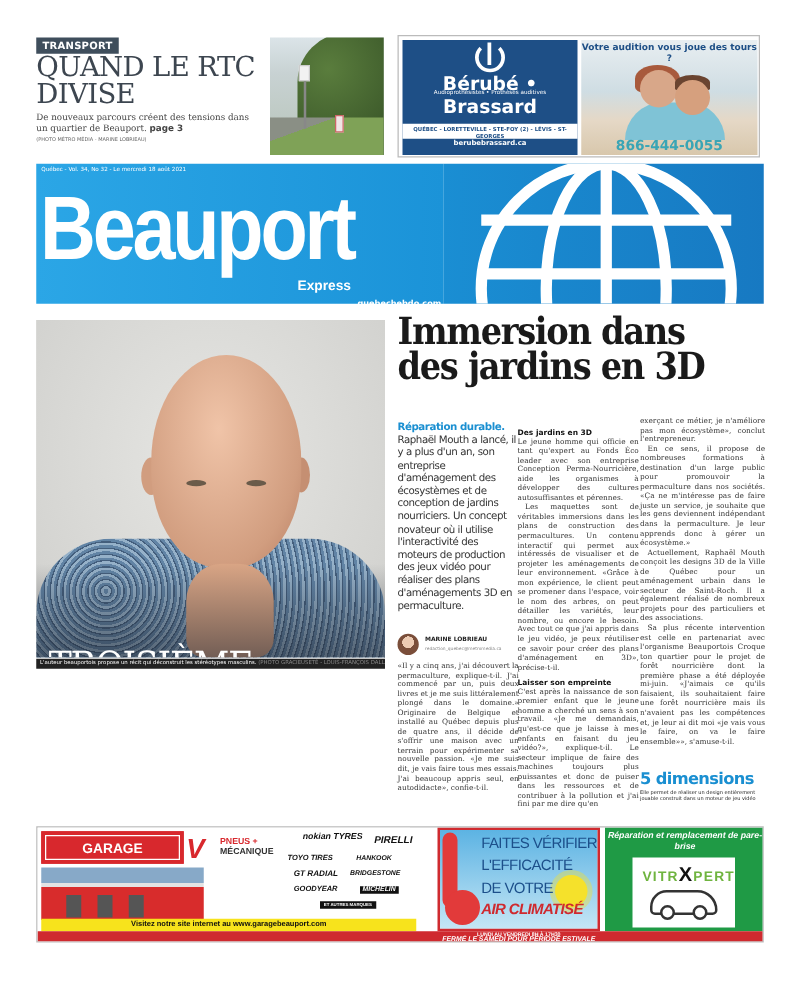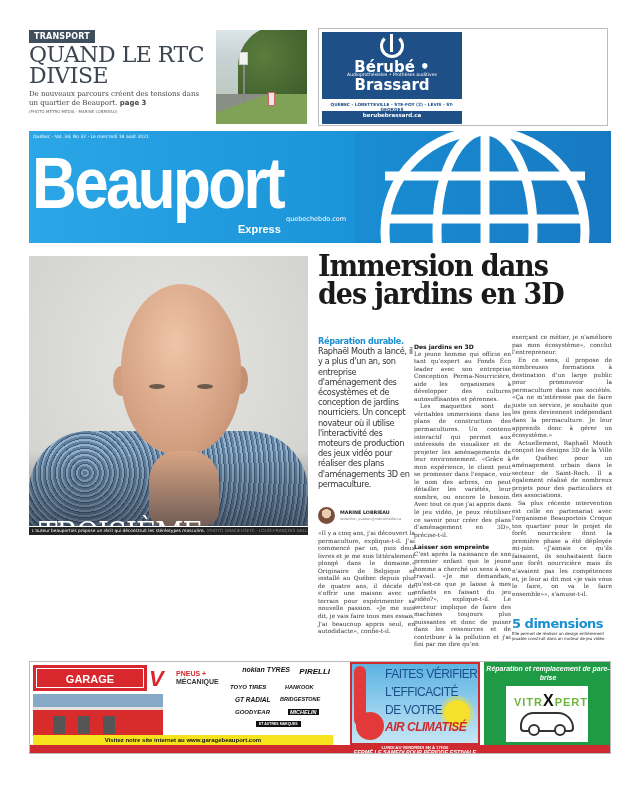--- a/index.html
+++ b/index.html
@@ -37,21 +37,21 @@
 .c2h{position:absolute;left:40px;top:10px;width:28px;height:12px;border-radius:50% 50% 10% 10%;background:#6a4430}
 .cb{position:absolute;left:0;top:32px;width:80px;height:30px;border-radius:30px 30px 0 0;background:#7fc3d6}
 .ad-phone{position:absolute;left:0;top:78px;width:141px;text-align:center;font-family:"DejaVu Sans",sans-serif;font-size:11px;font-weight:bold;color:#3aa5b5}
 
 .mast{left:29px;top:131px;width:326px;height:112px;background:linear-gradient(90deg,#2ba6e6,#1b93d8)}
 .mast-date{position:absolute;left:4px;top:3px;color:#fff;font-family:"DejaVu Sans",sans-serif;font-size:4.5px}
 .mast-pres{position:absolute;left:215px;top:6px;color:#fff;font-family:"DejaVu Sans",sans-serif;font-size:9px}
 .mast-pres b{font-size:12px}
 .mast-title{position:absolute;left:3px;top:10px;color:#fff;font-family:"Liberation Sans",sans-serif;font-weight:bold;font-size:72px;letter-spacing:-3px;line-height:84px;transform:scaleX(.86);transform-origin:left}
 .mast-express{position:absolute;left:209px;top:92px;color:#fff;font-family:"Liberation Sans",sans-serif;font-weight:bold;font-size:11px}
-.mast-url{position:absolute;left:257px;top:84px;color:#fff;font-family:"DejaVu Sans",sans-serif;font-size:6.5px;font-weight:normal}
+.mast-url{position:absolute;left:257px;top:108px;color:#fff;font-family:"DejaVu Sans",sans-serif;font-size:6.5px;font-weight:bold}
 .globe-wrap{left:355px;top:131px;width:256px;height:112px;background:linear-gradient(90deg,#1a8ed3,#1779c2);overflow:hidden}
 
 .photo{left:29px;top:256px;width:279px;height:270px;background:#d7d7d5;overflow:hidden}
 .photo .wall{position:absolute;inset:0;background:radial-gradient(ellipse at 50% 40%,#e6e6e3,#cfcfcc)}
 .photo .shirt{position:absolute;left:0;top:175px;width:279px;height:140px;background:repeating-radial-gradient(circle at 20% 30%,#5b7fa2 0 2px,#92afc8 2px 4px,#3c5878 4px 5px);border-radius:60px 60px 0 0;opacity:.95}
 .photo .head{position:absolute;left:92px;top:28px;width:120px;height:170px;border-radius:50% 50% 45% 45%;background:radial-gradient(ellipse at 45% 35%,#f0c4a8,#d19d7f 70%,#b77e63)}
 .photo .ear{position:absolute;left:84px;top:110px;width:16px;height:30px;border-radius:50%;background:#d19d7f}
 .photo .ear2{position:absolute;left:205px;top:110px;width:14px;height:28px;border-radius:50%;background:#c58f72}
 .photo .eye{position:absolute;top:128px;width:16px;height:5px;border-radius:50%;background:#6a5b4a}
 .photo .hand{position:absolute;left:120px;top:195px;width:70px;height:75px;border-radius:40% 40% 20% 20%;background:#d9a585}
@@ -121,20 +121,31 @@
 </div>
 
 <div class="abs topad">
   <div class="adleft">
     <div class="ad-logo"></div>
     <div class="ad-brand">Bérubé • Brassard</div>
     <div class="ad-sub">Audioprothésistes • Prothèses auditives</div>
     <div class="ad-cities">QUÉBEC - LORETTEVILLE - STE-FOY (2) - LÉVIS - ST-GEORGES</div>
     <div class="ad-url">berubebrassard.ca</div>
   </div>
+  <div class="adright">
+    <div class="ad-q">Votre audition vous joue des tours ?</div>
+    <div class="couple">
+      <div class="cb"></div>
+        <div class="c1h"></div>
+        <div class="c1"></div>
+        <div class="c2h"></div>
+        <div class="c2"></div>
+    </div>
+    <div class="ad-phone">866-444-0055</div>
+  </div>
 </div>
 
 <div class="abs mast">
   <div class="mast-date">Québec - Vol. 34, No 32 - Le mercredi 18 août 2021</div>
   <div class="mast-title">Beauport</div>
   <div class="mast-express">Express</div>
   <div class="mast-url">quebechebdo.com</div>
 </div>
 <div class="abs globe-wrap">
   <svg width="256" height="112" viewBox="0 0 256 112">

